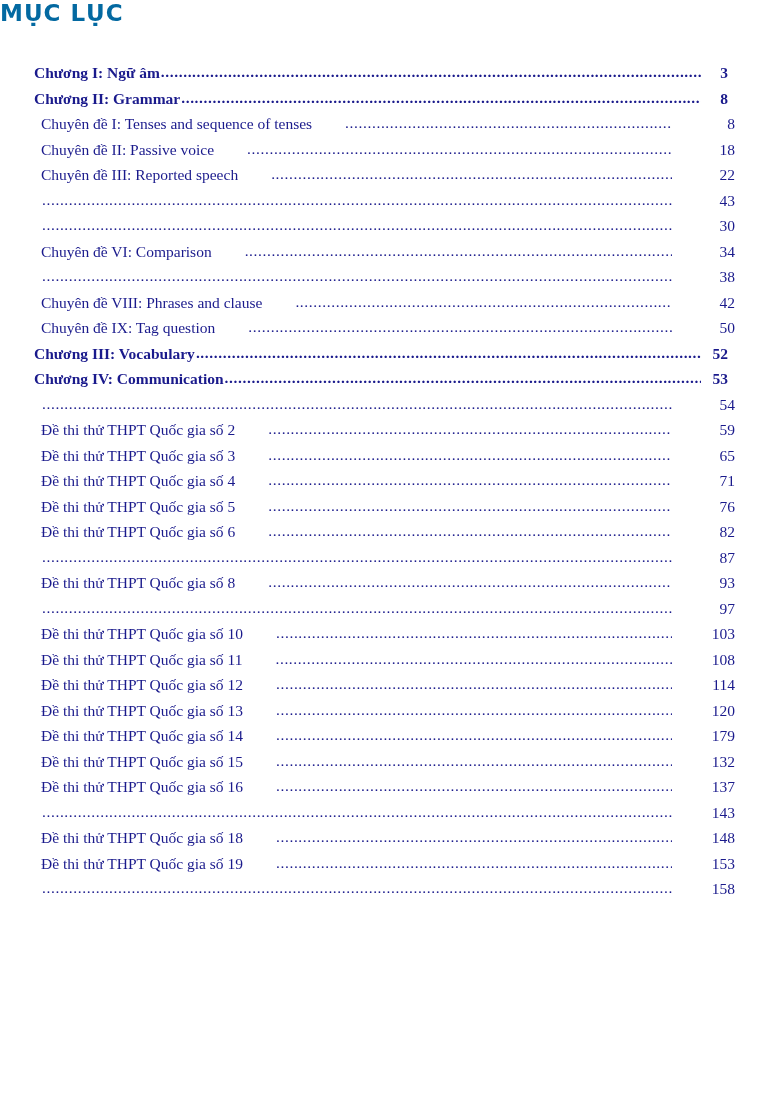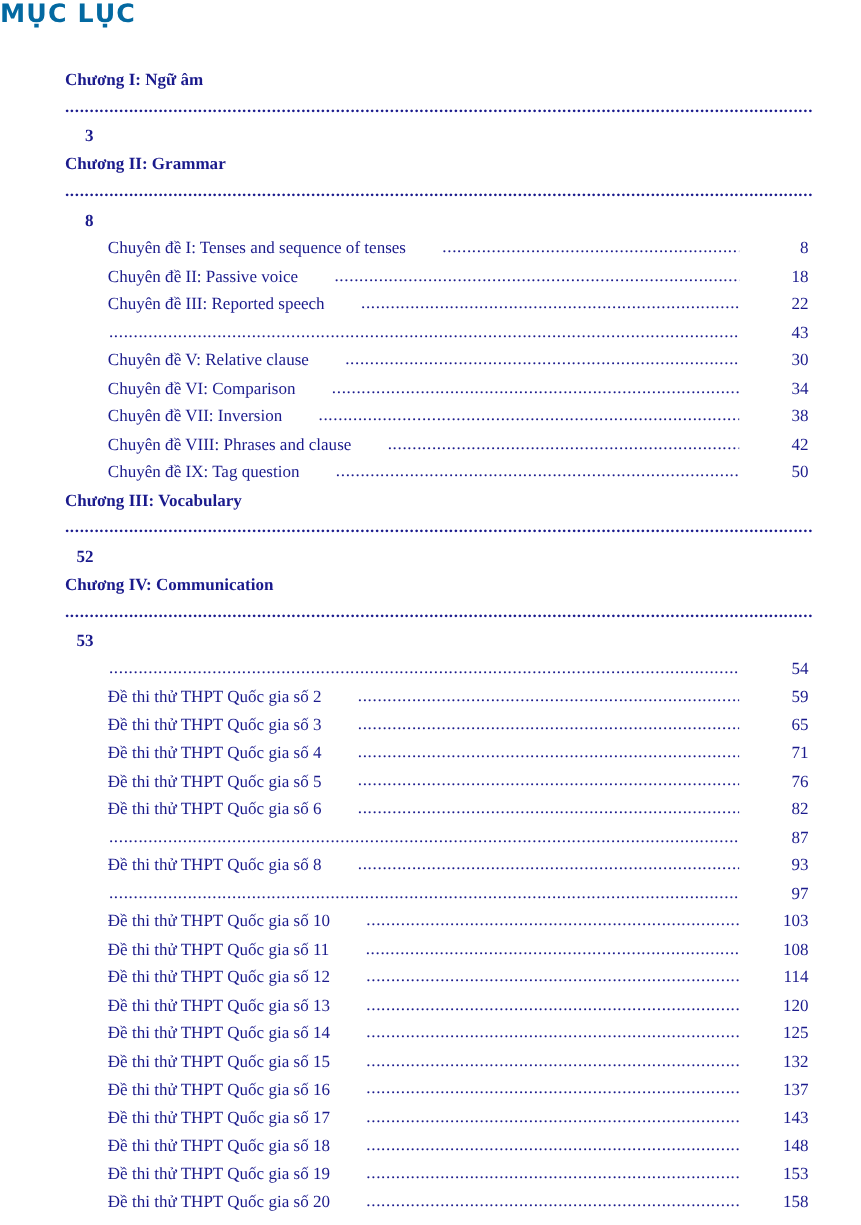--- a/index.html
+++ b/index.html
@@ -61,30 +61,29 @@
     top: -1px;
   }
   .toc-entry .page-num {
     flex: 0 0 auto;
     text-align: right;
   }
   
   .lvl1 {
     font-family: "Liberation Serif", serif;
     font-weight: bold;
-    padding-left: 58px;
+    padding-left: 34px;
     padding-right: 55px;
     font-size: 15.5px;
-    flex-direction: column;
   }
   .lvl1 .page-num { min-width: 26px; }
   
   .lvl2 {
     font-weight: normal;
-    padding-left: 98px;
+    padding-left: 41px;
     padding-right: 48px;
     font-size: 15.5px;
     gap: 32px;
   }
   .lvl2 .page-num { min-width: 30px; }
   .lvl2 .dots { top: -1px; }
 </style>
 </head>
 <body>
 
@@ -114,31 +113,29 @@
       <li class="toc-entry lvl2">
         <span class="label">Chuyên đề III: Reported speech</span>
         <span class="dots">........................................................................................................................................................</span>
         <span class="page-num">22</span>
       </li>
       <li class="toc-entry lvl2">
         <span class="dots">........................................................................................................................................................</span>
         <span class="page-num">43</span>
       </li>
       <li class="toc-entry lvl2">
-        <span class="label">Chuyên đề V: Relative clause</span>
         <span class="dots">........................................................................................................................................................</span>
         <span class="page-num">30</span>
       </li>
       <li class="toc-entry lvl2">
         <span class="label">Chuyên đề VI: Comparison</span>
         <span class="dots">........................................................................................................................................................</span>
         <span class="page-num">34</span>
       </li>
       <li class="toc-entry lvl2">
-        <span class="label">Chuyên đề VII: Inversion</span>
         <span class="dots">........................................................................................................................................................</span>
         <span class="page-num">38</span>
       </li>
       <li class="toc-entry lvl2">
         <span class="label">Chuyên đề VIII: Phrases and clause</span>
         <span class="dots">........................................................................................................................................................</span>
         <span class="page-num">42</span>
       </li>
       <li class="toc-entry lvl2">
         <span class="label">Chuyên đề IX: Tag question</span>
@@ -213,46 +210,44 @@
         <span class="page-num">114</span>
       </li>
       <li class="toc-entry lvl2">
         <span class="label">Đề thi thử THPT Quốc gia số 13</span>
         <span class="dots">........................................................................................................................................................</span>
         <span class="page-num">120</span>
       </li>
       <li class="toc-entry lvl2">
         <span class="label">Đề thi thử THPT Quốc gia số 14</span>
         <span class="dots">........................................................................................................................................................</span>
-        <span class="page-num">125</span>
+        <span class="page-num">179</span>
       </li>
       <li class="toc-entry lvl2">
         <span class="label">Đề thi thử THPT Quốc gia số 15</span>
         <span class="dots">........................................................................................................................................................</span>
         <span class="page-num">132</span>
       </li>
       <li class="toc-entry lvl2">
         <span class="label">Đề thi thử THPT Quốc gia số 16</span>
         <span class="dots">........................................................................................................................................................</span>
         <span class="page-num">137</span>
       </li>
       <li class="toc-entry lvl2">
-        <span class="label">Đề thi thử THPT Quốc gia số 17</span>
         <span class="dots">........................................................................................................................................................</span>
         <span class="page-num">143</span>
       </li>
       <li class="toc-entry lvl2">
         <span class="label">Đề thi thử THPT Quốc gia số 18</span>
         <span class="dots">........................................................................................................................................................</span>
         <span class="page-num">148</span>
       </li>
       <li class="toc-entry lvl2">
         <span class="label">Đề thi thử THPT Quốc gia số 19</span>
         <span class="dots">........................................................................................................................................................</span>
         <span class="page-num">153</span>
       </li>
       <li class="toc-entry lvl2">
-        <span class="label">Đề thi thử THPT Quốc gia số 20</span>
         <span class="dots">........................................................................................................................................................</span>
         <span class="page-num">158</span>
       </li>
     </ul>
 </div>
 
 </body></html>

